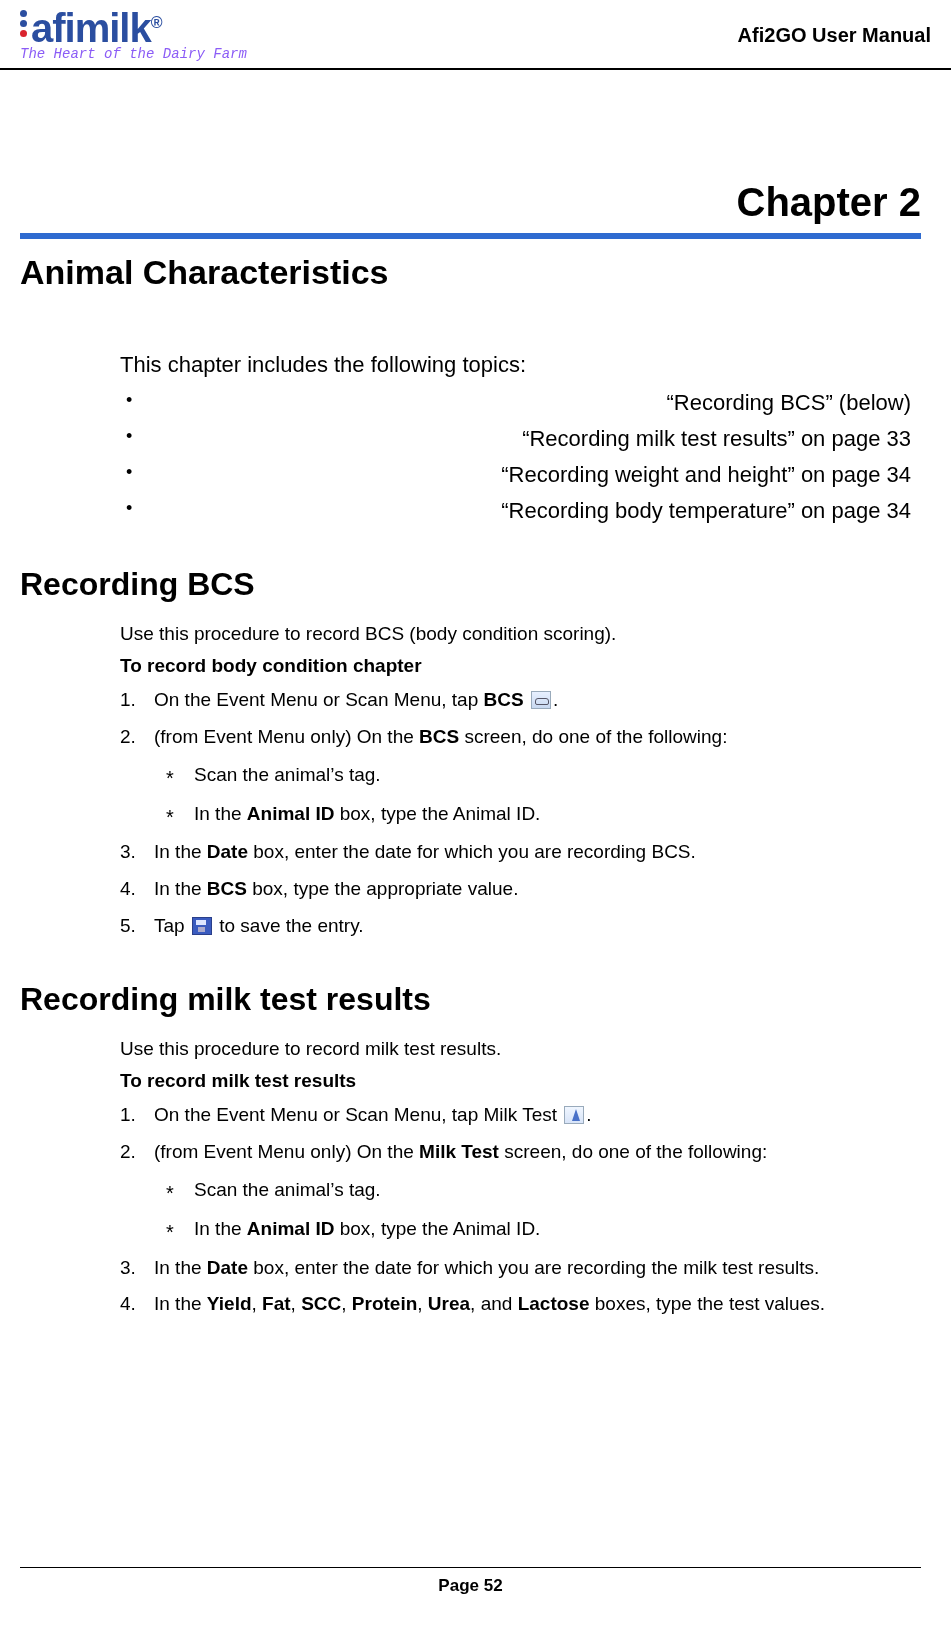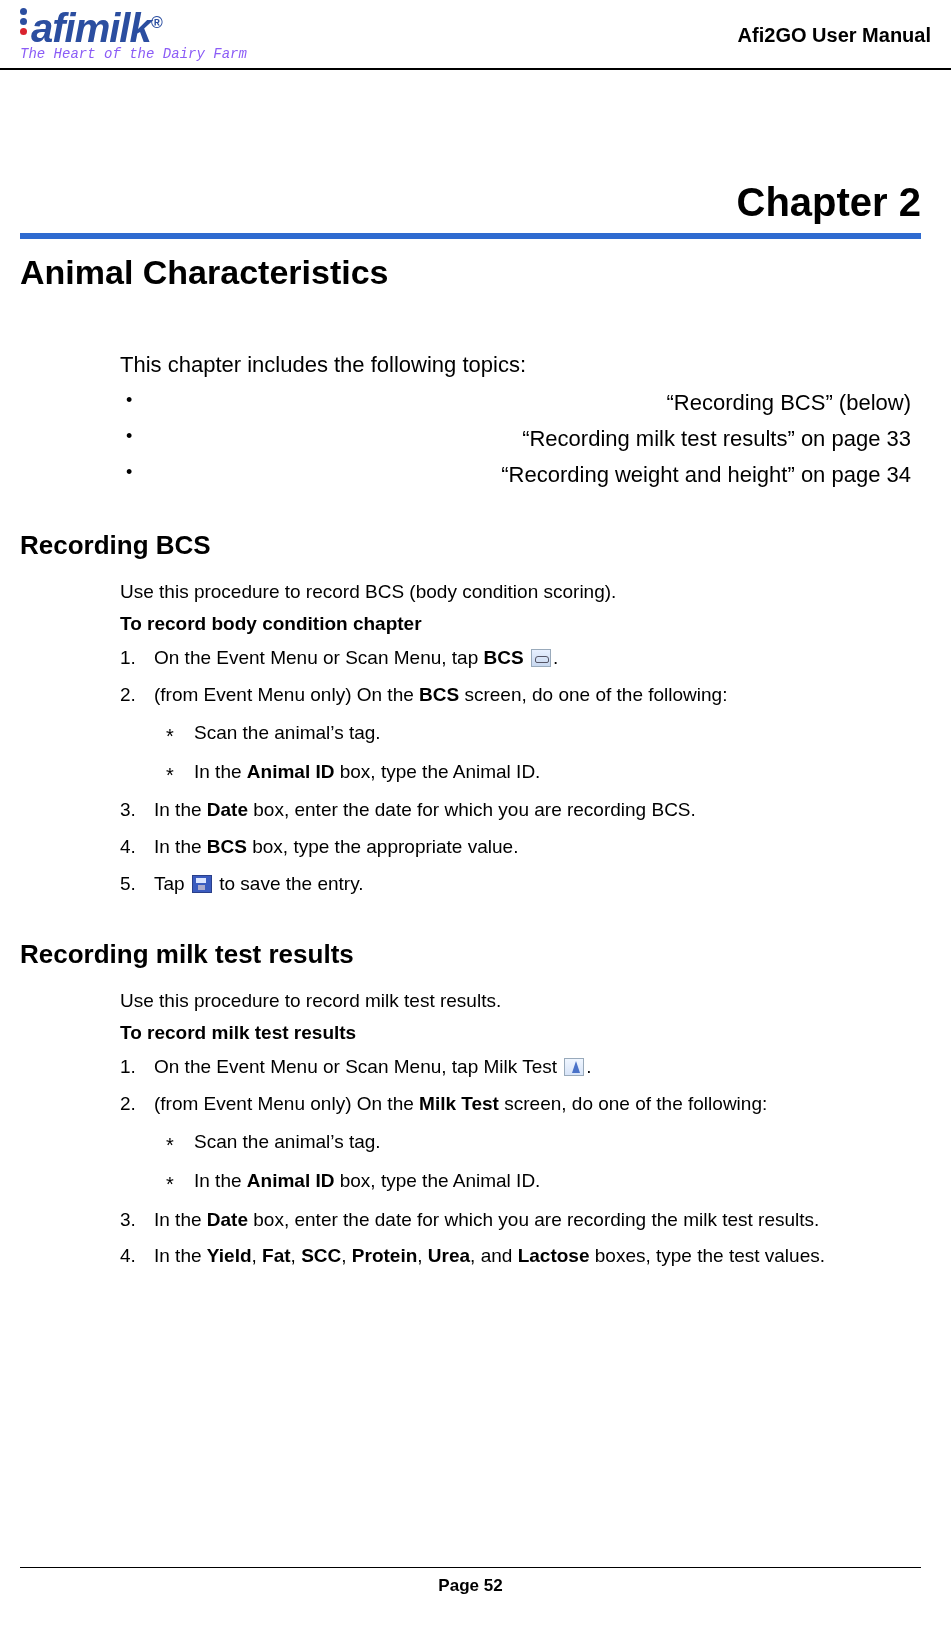--- a/index.html
+++ b/index.html
@@ -12,21 +12,21 @@
       position: relative;
     }
     .header {
       display: flex;
       justify-content: space-between;
       align-items: flex-start;
       padding: 8px 20px 6px 20px;
       border-bottom: 2px solid #000;
     }
     .logo-block { display: flex; flex-direction: column; }
-    .logo-row { display: flex; align-items: flex-start; font-style: italic; }
+    .logo-row { display: flex; align-items: center; }
     .logo-bullets {
       display: flex;
       flex-direction: column;
       gap: 3px;
       margin-right: 4px;
       margin-bottom: 10px;
     }
     .b { width: 7px; height: 7px; border-radius: 50%; }
     .b-blue { background: #2b4ea0; }
     .b-red { background: #d9232e; }
@@ -80,21 +80,21 @@
       text-align: right;
     }
     ul.topics li::before {
       content: "•";
       position: absolute;
       left: 0;
       font-size: 18px;
     }
     h2.section {
       font-family: Arial, sans-serif;
-      font-size: 26px;
+      font-size: 32px;
       font-weight: bold;
       margin: 42px 0 20px 0;
     }
     .para { font-size: 19px; margin: 8px 0; }
     .bold-lead { font-weight: bold; font-size: 19px; margin: 10px 0 10px 0; }
     ol.steps { list-style: none; margin-left: 0; }
     ol.steps > li {
       font-size: 19px;
       padding-left: 34px;
       position: relative;
@@ -211,20 +211,21 @@
   <div class="chapter-label">Chapter 2</div>
   <div class="blue-rule"></div>
   <div class="chapter-title">Animal Characteristics</div>
 
   <div class="body-indent">
     <p class="intro">This chapter includes the following topics:</p>
     <ul class="topics">
       <li>“Recording BCS” (below)</li>
       <li>“Recording milk test results” on page 33</li>
       <li>“Recording weight and height” on page 34</li>
+      <li>“Recording body temperature” on page 34</li>
     </ul>
   </div>
 
   <h2 class="section">Recording BCS</h2>
   <div class="body-indent">
     <p class="para">Use this procedure to record BCS (body condition scoring).</p>
     <p class="bold-lead">To record body condition chapter</p>
     <ol class="steps">
       <li><span class="num">1.</span>
         <span>On the Event Menu or Scan Menu, tap </span><span class="b-strong">BCS</span><span> </span><span class="icon-box icon-bcs"></span><span>.</span>

